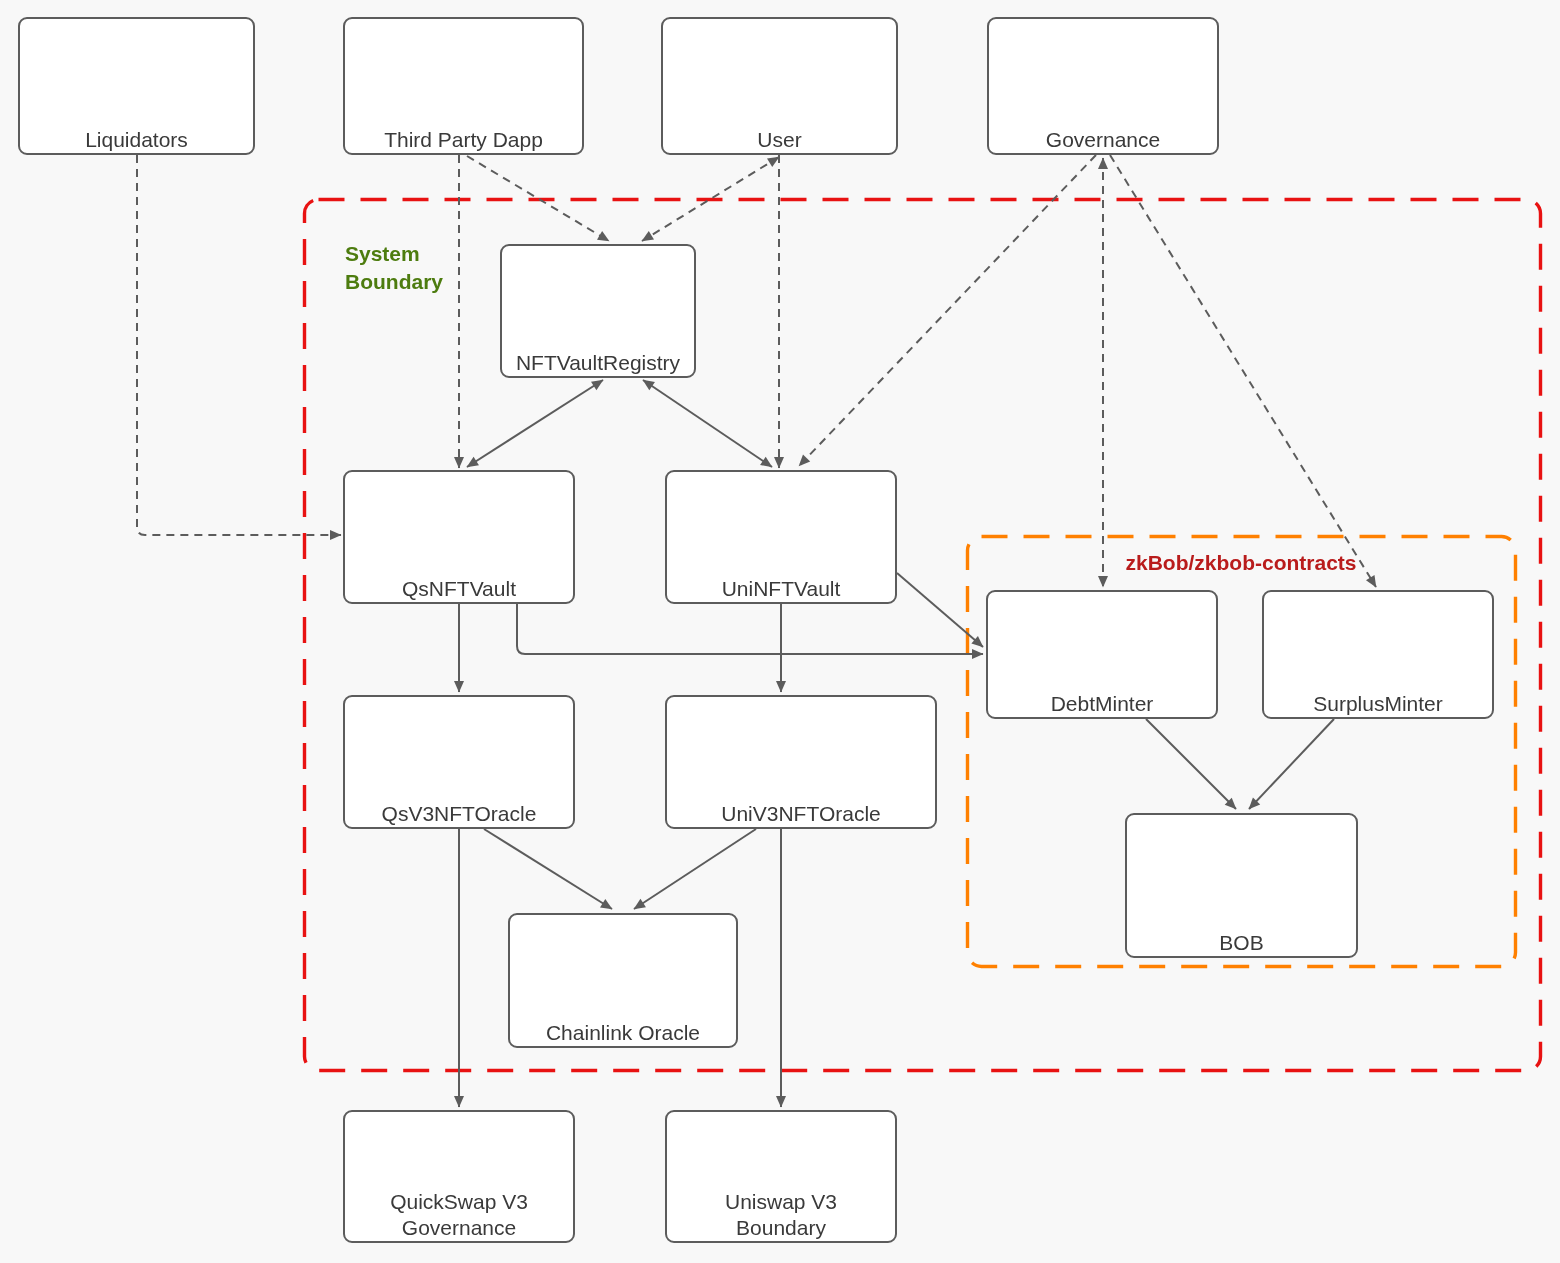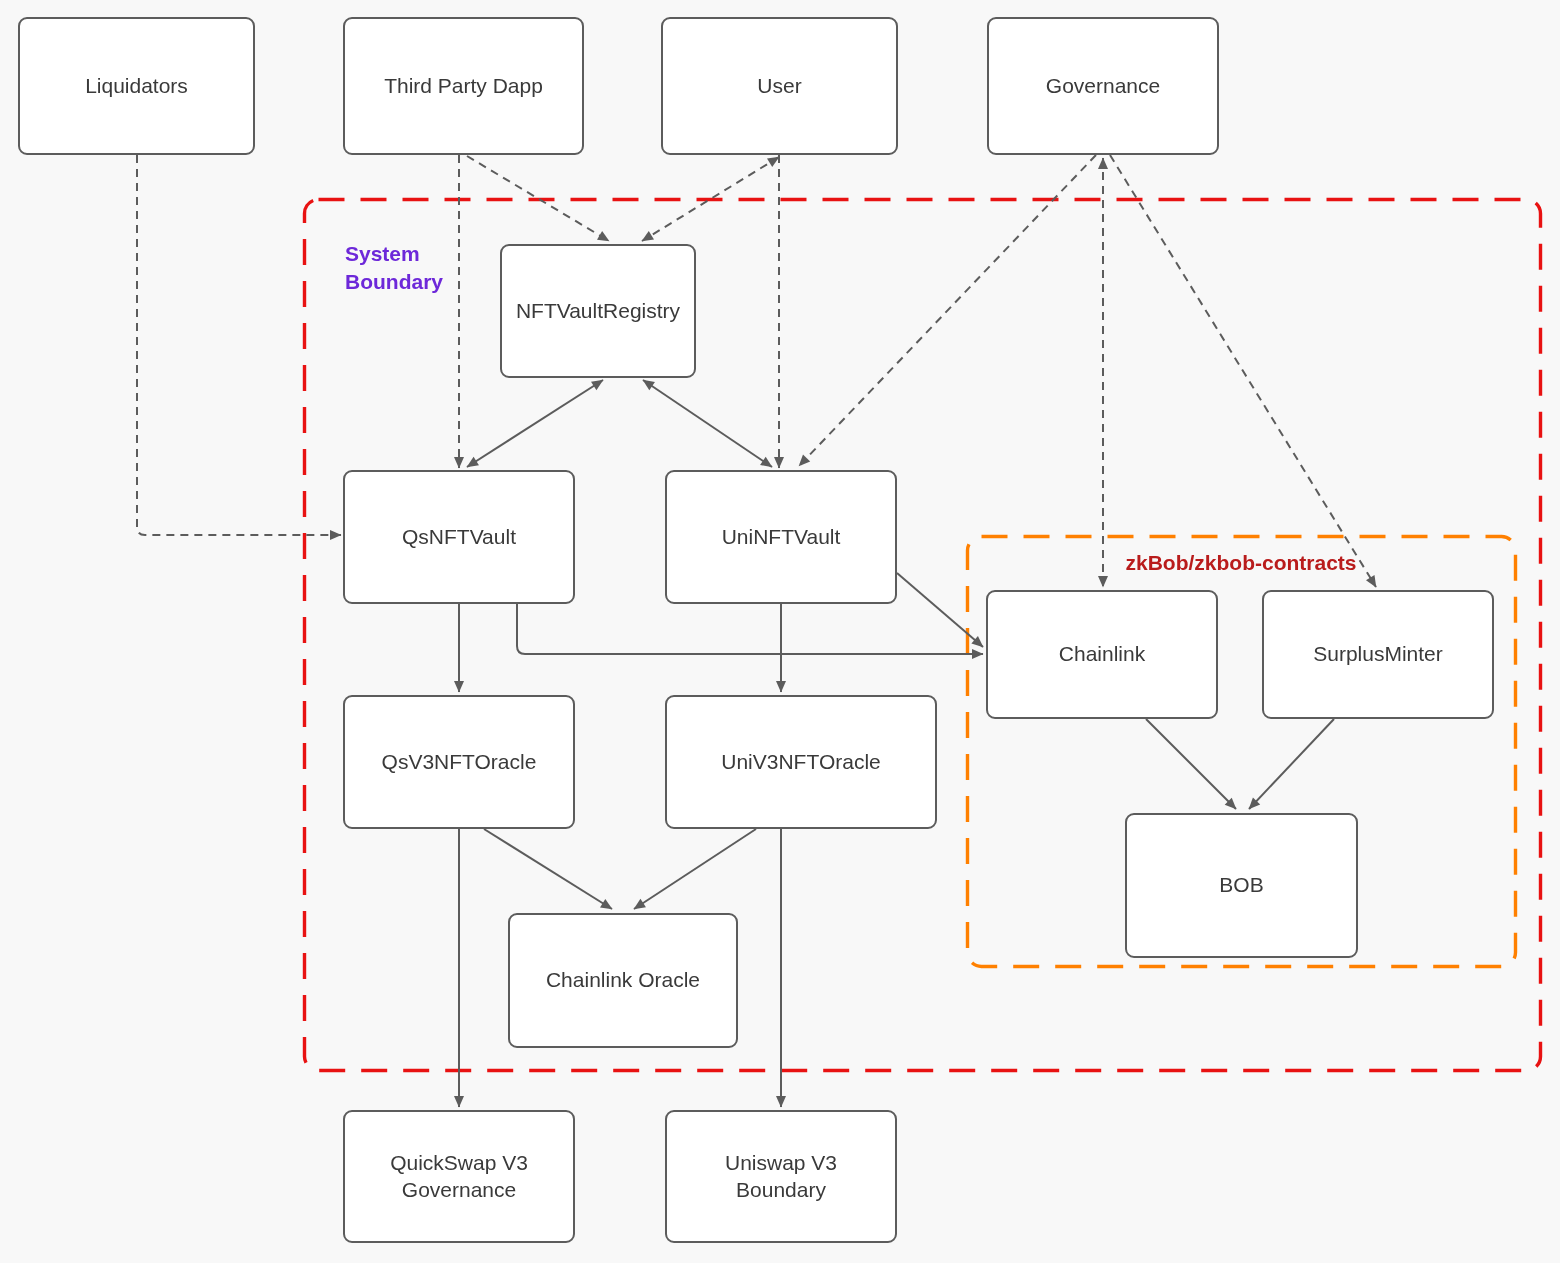--- a/index.html
+++ b/index.html
@@ -19,36 +19,36 @@
     left:0;top:0;
     width:1560px;height:1263px;
   }
   .node{
     position:absolute;
     box-sizing:border-box;
     background:#ffffff;
     border:2px solid #5c5c5c;
     border-radius:9px;
     display:flex;
-    align-items:center;
+    align-items:flex-end;
     justify-content:center;
     text-align:center;
     color:#3a3a3a;
     font-size:21px;
     line-height:1.25;
     padding:0 16px;
   }
   .boundary-label{
     position:absolute;
     font-weight:bold;
     font-size:21px;
   }
   .system-boundary-label{
     left:345px;top:240px;width:130px;
-    color:#6d28d9;
+    color:#4d7c0f;
     line-height:1.33;
   }
   .zkbob-boundary-label{
     left:966px;top:551px;width:550px;
     text-align:center;
     color:#b91c1c;
   }
   
   .n-liquidators{left:18px;top:17px;width:237px;height:138px}
   .n-third-party-dapp{left:343px;top:17px;width:241px;height:138px}
@@ -137,21 +137,21 @@
   <div class="node n-chainlink-oracle">
     <span>Chainlink Oracle</span>
   </div>
   <div class="node n-quickswap-v3-contracts">
     <span>QuickSwap V3 Governance</span>
   </div>
   <div class="node n-uniswap-v3-contracts">
     <span>Uniswap V3 Boundary</span>
   </div>
   <div class="node n-debt-minter">
-    <span>Chainlink</span>
+    <span>DebtMinter</span>
   </div>
   <div class="node n-surplus-minter">
     <span>SurplusMinter</span>
   </div>
   <div class="node n-bob">
     <span>BOB</span>
   </div>
 
 </div>
 

